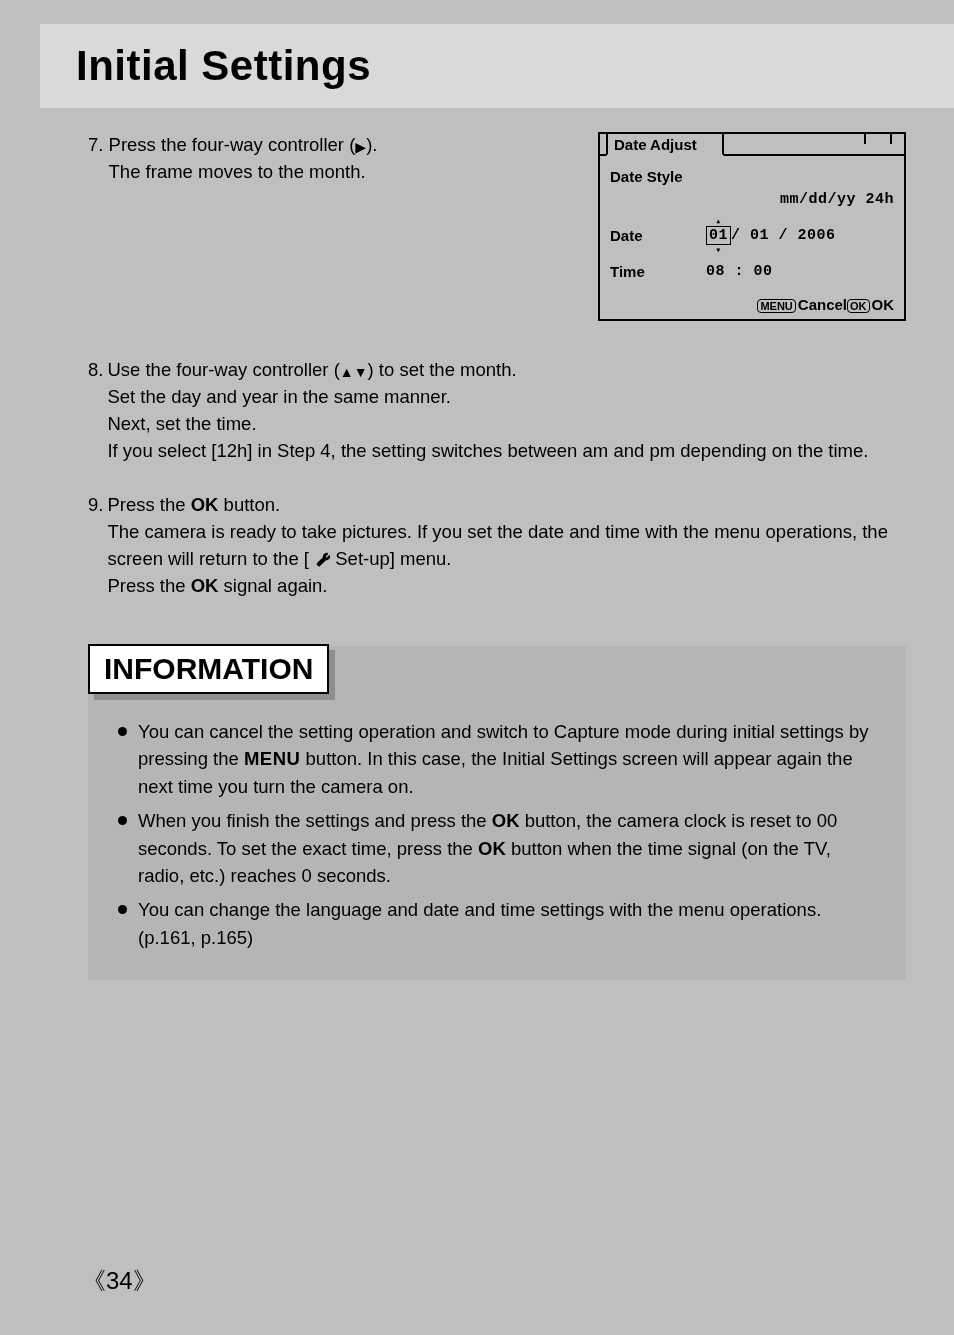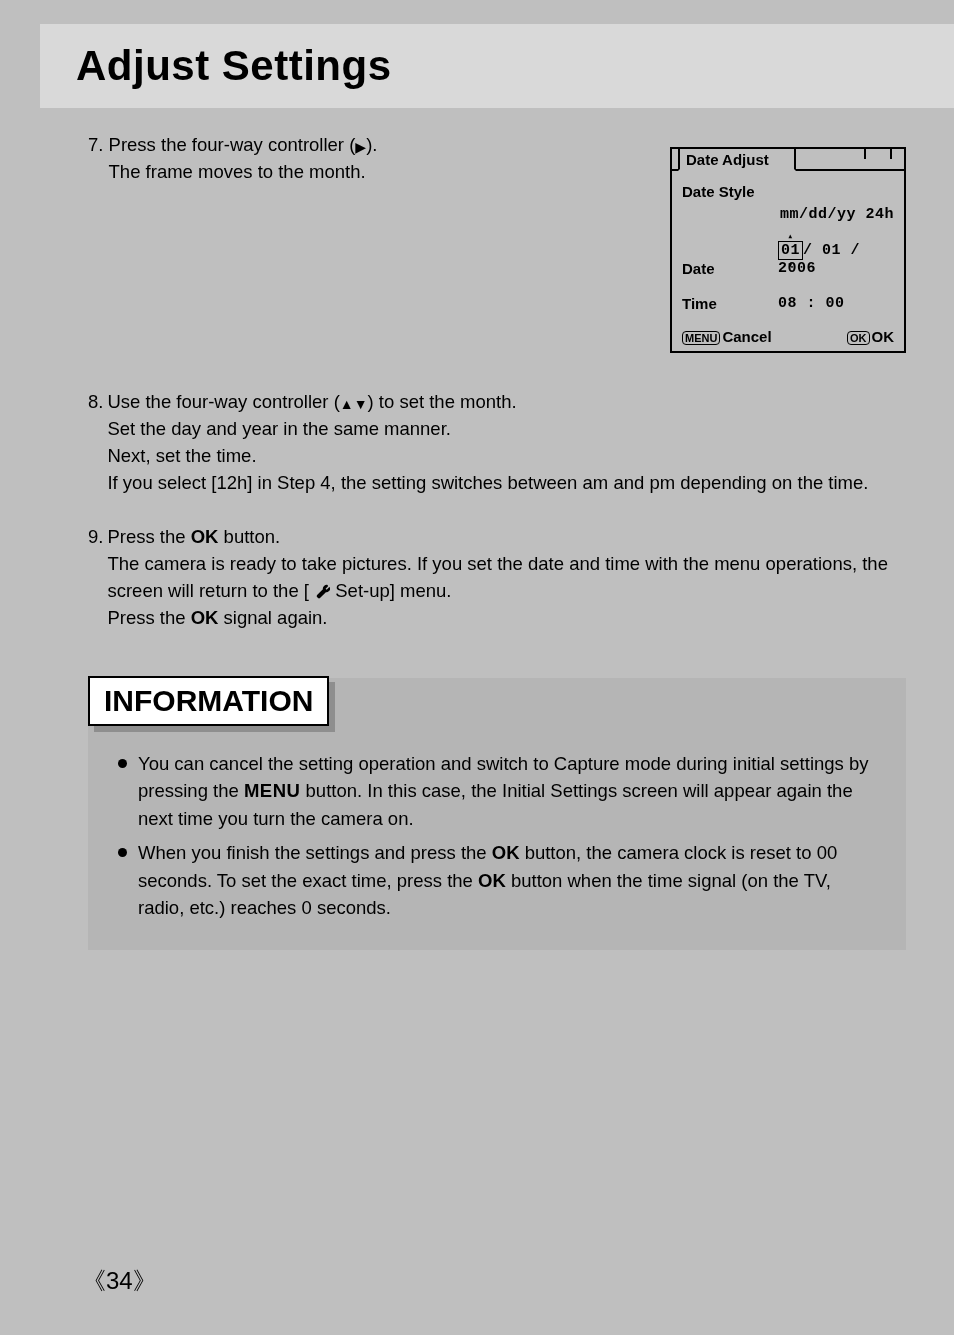--- a/index.html
+++ b/index.html
@@ -48,26 +48,25 @@
     display: flex;
     align-items: flex-start;
     gap: 8px;
   }
   .row-7 .txt {
     flex: 1;
     font-size: 18.5px;
     line-height: 1.45;
   }
   .lcd {
-    width: 236px;
+    width: 308px;
     border: 2px solid #000;
     background: #bfbfbf;
     font-size: 15px;
     position: relative;
-    margin-top: 15px;
   }
   .lcd-tab {
     position: absolute;
     top: -2px;
     left: 6px;
     width: 118px;
     height: 24px;
     border: 2px solid #000;
     border-bottom: 2px solid #bfbfbf;
     background: #bfbfbf;
@@ -87,21 +86,21 @@
     background: #bfbfbf;
   }
   .lcd-inner {
     border-top: 2px solid #000;
     margin-top: 20px;
     padding: 6px 10px 4px 10px;
   }
   .lcd-row {
     display: flex;
     padding: 6px 0;
-    align-items: flex-end;
+    align-items: center;
   }
   .lcd-label {
     font-weight: 700;
     width: 96px;
   }
   .lcd-val {
     font-weight: 700;
     font-family: "Courier New", monospace;
     letter-spacing: 0.5px;
     flex: 1;
@@ -128,21 +127,21 @@
   .date-seg::after {
     content: "▾";
     position: absolute;
     bottom: -12px;
     left: 50%;
     transform: translateX(-50%);
     font-size: 10px;
   }
   .lcd-footer {
     display: flex;
-    justify-content: space-between;
+    justify-content: flex-end;
     padding: 6px 10px;
     font-weight: 700;
     border-top: none;
   }
   .btn-outline {
     border: 1.5px solid #000;
     border-radius: 4px;
     padding: 0 3px;
     font-size: 12px;
     font-weight: 700;
@@ -226,21 +225,21 @@
     font-size: 24px;
   }
   .angle { font-family: "Times New Roman", serif; }
 </style>
 </head>
 <body>
 
 <div class="page">
 
   <div class="title-bar">
-    <h1>Adjust Settings</h1>
+    <h1>Initial Settings</h1>
   </div>
 
   <div class="content">
 
     <div class="row-7">
       <div class="txt">
         <span>7.</span>
         <span>Press the four-way controller (</span><span class="tri">▶</span><span>).</span><br>
         &nbsp;&nbsp;&nbsp;&nbsp;<span>The frame moves to the month.</span>
       </div>
@@ -305,20 +304,21 @@
         <div class="info-shadow"></div>
         <div class="info-header">INFORMATION</div>
       </div>
       <ul class="info-list">
         <li>
           <span>You can cancel the setting operation and switch to Capture mode during initial settings by pressing the </span><span class="glyph-menu">MENU</span><span> button. In this case, the Initial Settings screen will appear again the next time you turn the camera on.</span>
         </li>
         <li>
           <span>When you finish the settings and press the </span><span class="glyph-ok">OK</span><span> button, the camera clock is reset to 00 seconds. To set the exact time, press the </span><span class="glyph-ok">OK</span><span> button when the time signal (on the TV, radio, etc.) reaches 0 seconds.</span>
         </li>
+        <li>You can change the language and date and time settings with the menu operations. (p.161, p.165)</li>
       </ul>
     </div>
 
   </div>
 
   <div class="page-num">
     <span class="angle">《</span><span>34</span><span class="angle">》</span>
   </div>
 
 </div>

